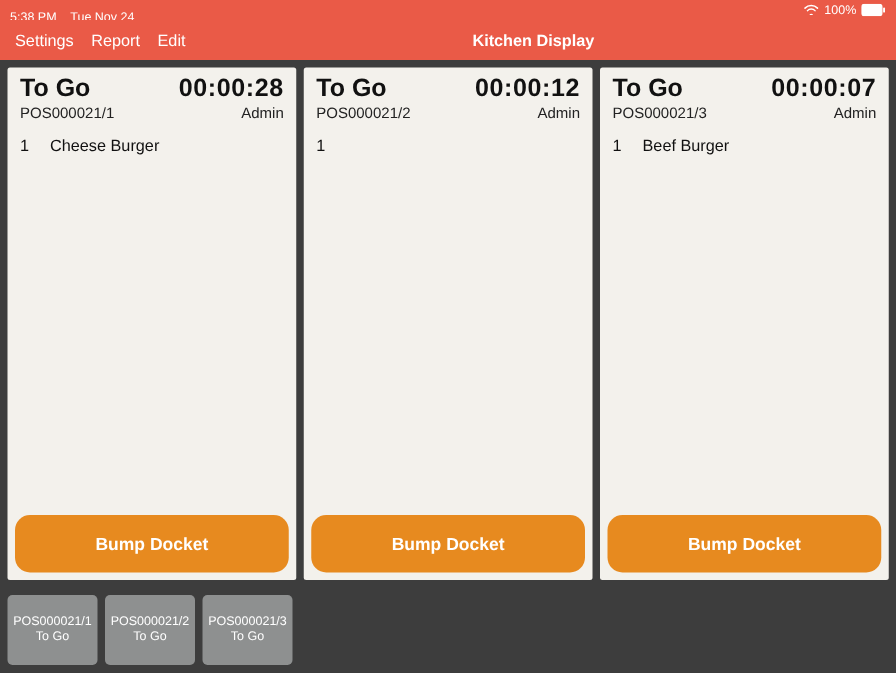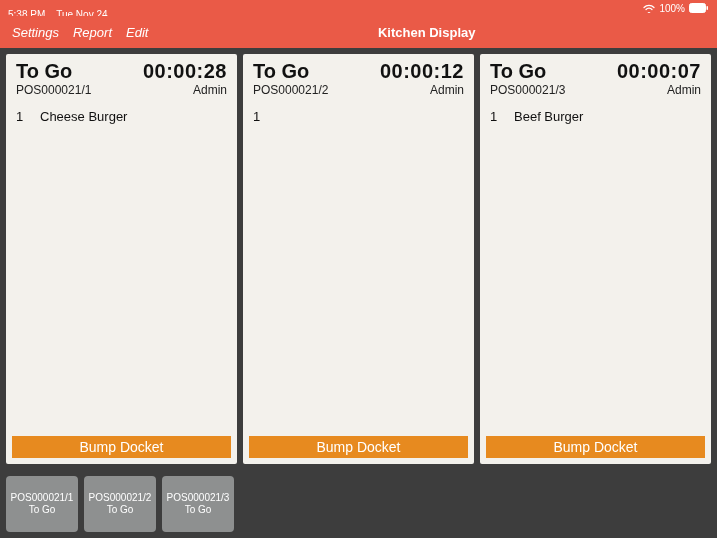--- a/index.html
+++ b/index.html
@@ -10,33 +10,33 @@
       background: #ea5a47;
       color: #fff;
       font-size: 10px;
       height: 16px;
       display: flex;
       align-items: center;
       padding: 0 8px;
     }
     .status-left { flex: 0 0 auto; margin-top: 13px; }
     .status-spacer { flex: 1; }
-    .status-right { display: flex; align-items: center; gap: 4px; }
+    .status-right { display: flex; align-items: flex-start; gap: 4px; }
     .wifi-icon, .battery-icon { display: inline-flex; }
 
     .nav-bar {
       background: #ea5a47;
       color: #fff;
       height: 32px;
       display: flex;
       align-items: center;
       padding: 0 12px;
       font-size: 13px;
     }
-    .nav-left { display: flex; gap: 14px; font-style: italic; }
+    .nav-left { display: flex; gap: 14px; }
     .nav-title { flex: 1; text-align: center; font-weight: 600; }
     .nav-right { display: flex; gap: 14px; }
     .nav-item { cursor: pointer; }
 
     .main {
       flex: 1;
       display: flex;
       gap: 6px;
       padding: 6px;
     }
@@ -61,24 +61,24 @@
       font-size: 13px;
       color: #111;
     }
     .docket-item { display: flex; gap: 12px; margin-bottom: 4px; }
     .docket-item-qty { width: 12px; }
     .bump-btn {
       margin: 6px;
       background: #e78a1f;
       color: #fff;
       font-size: 14px;
-      font-weight: 400;
+      font-weight: 700;
       border: none;
-      border-radius: 0;
-      height: 22px;
+      border-radius: 12px;
+      height: 46px;
       cursor: pointer;
     }
 
     .thumb-bar {
       height: 68px;
       display: flex;
       gap: 6px;
       padding: 6px;
     }
     .thumb {

